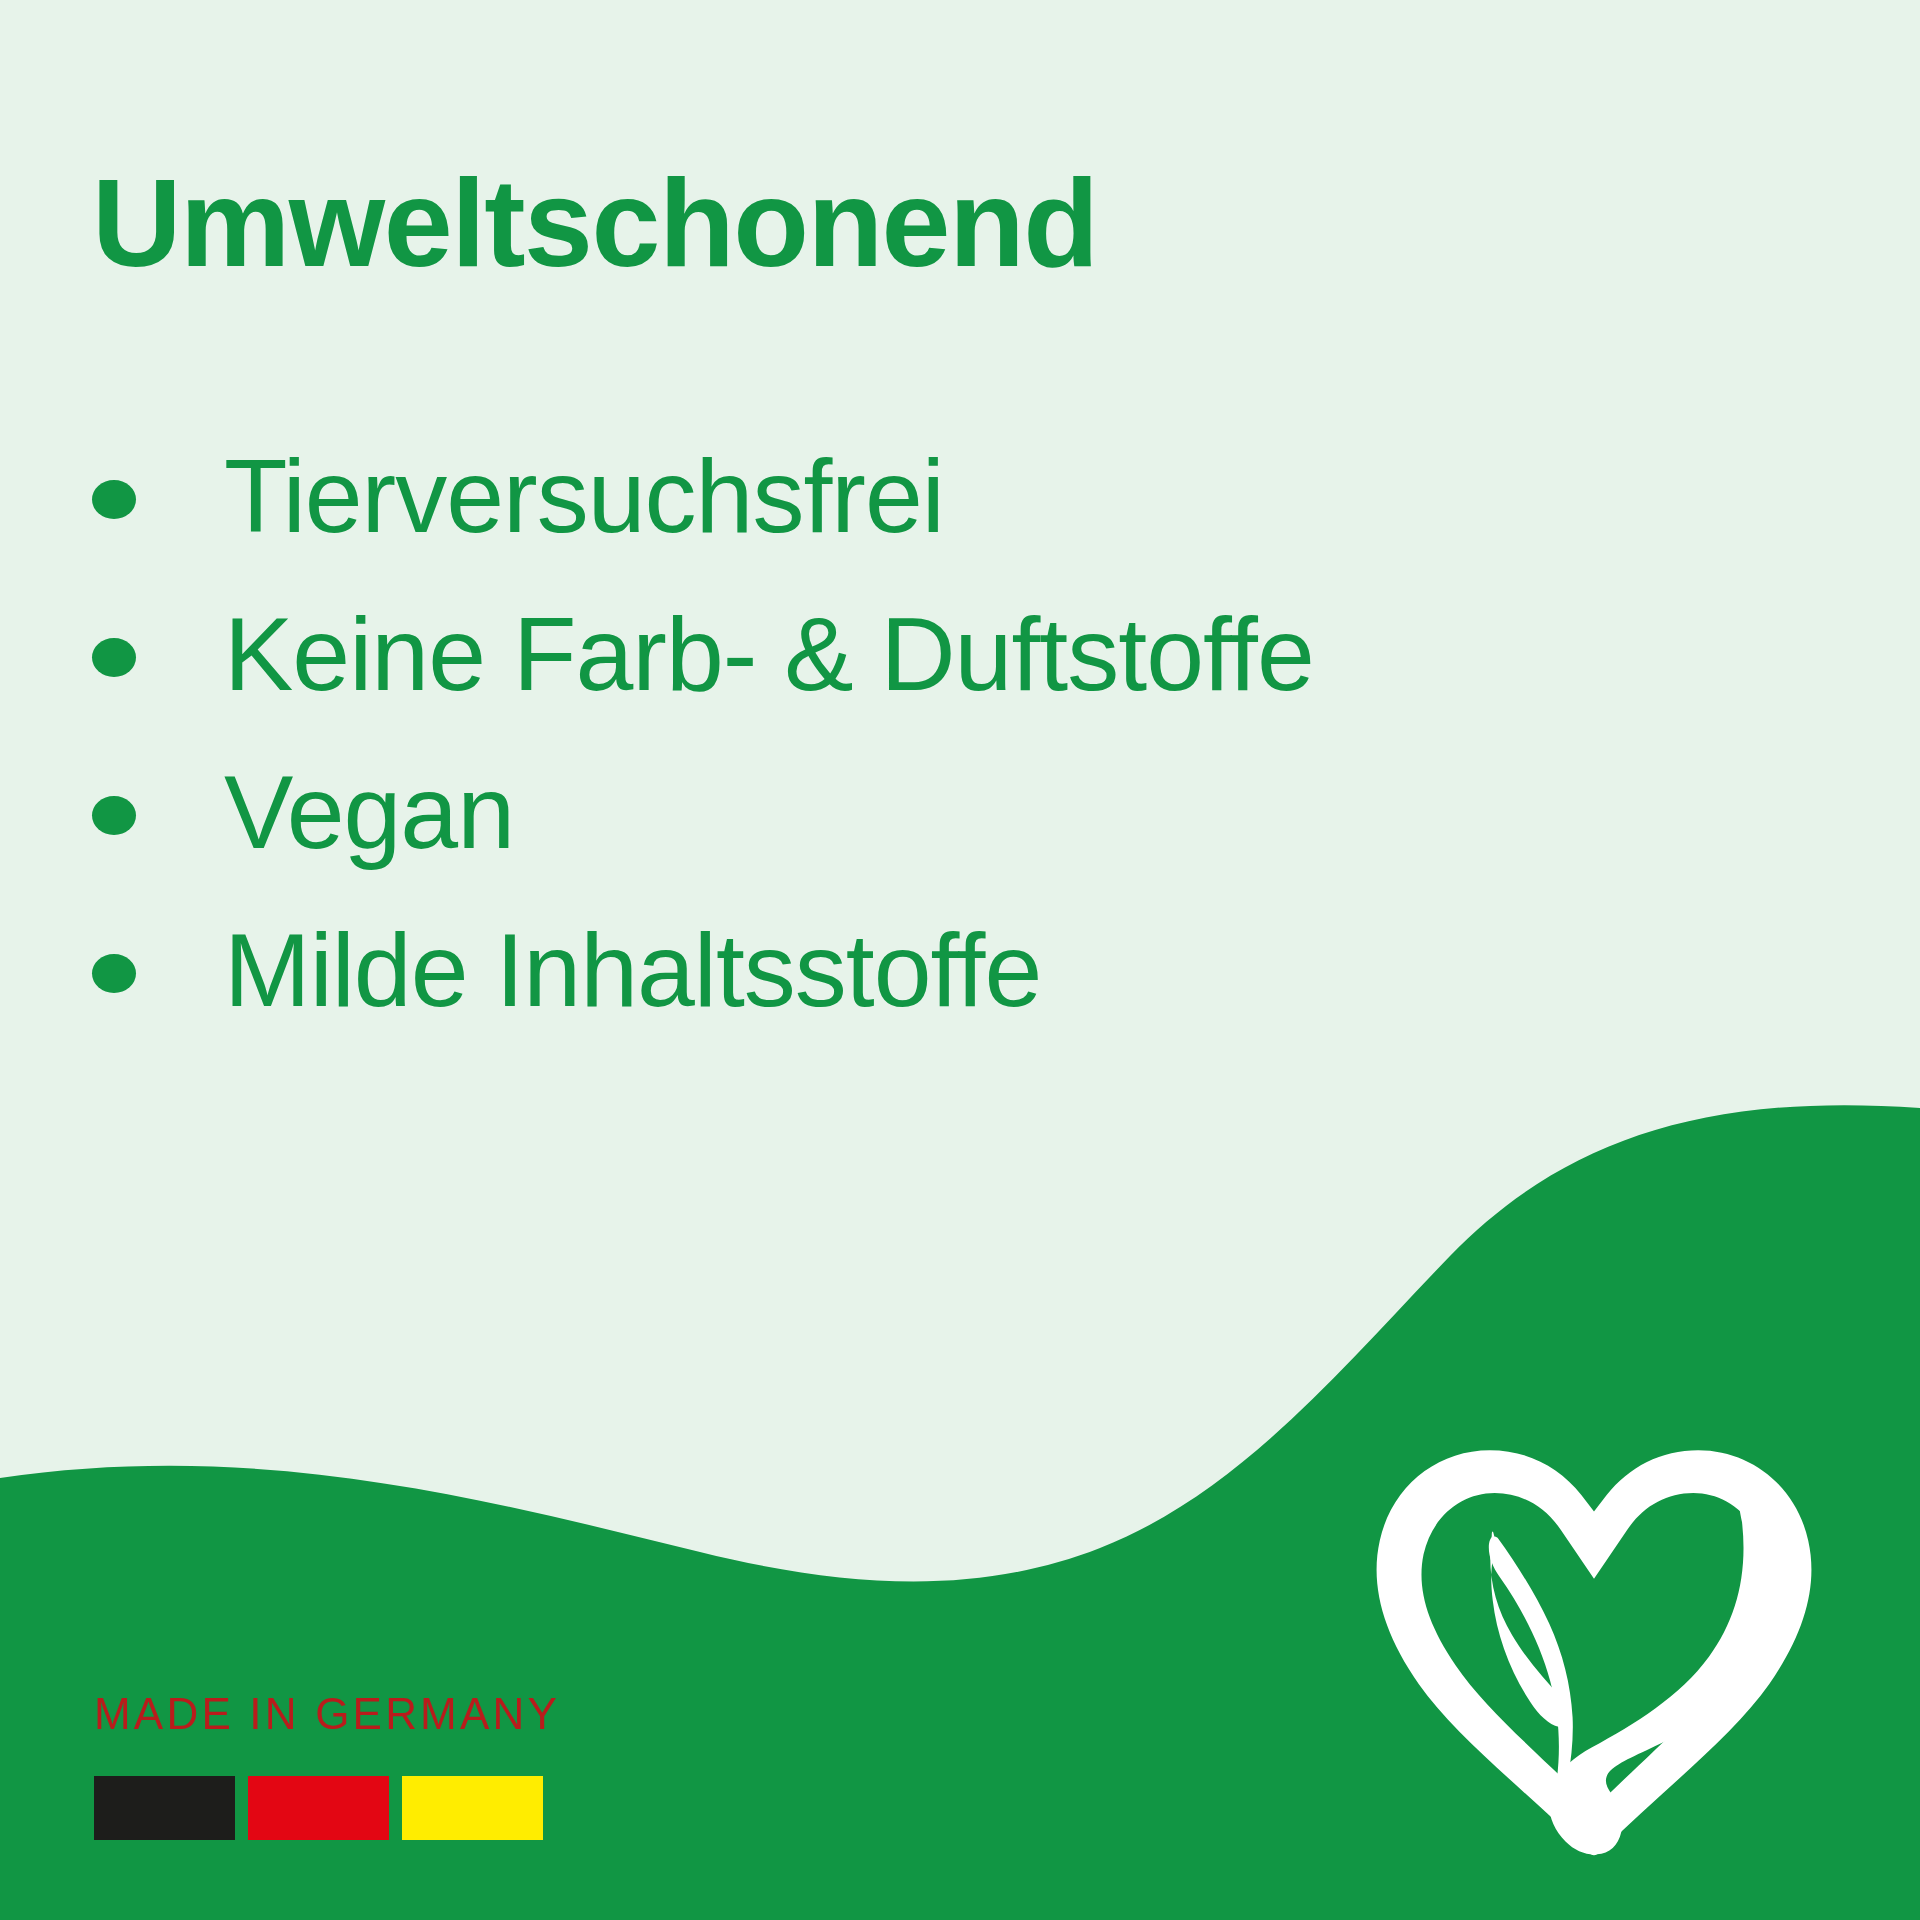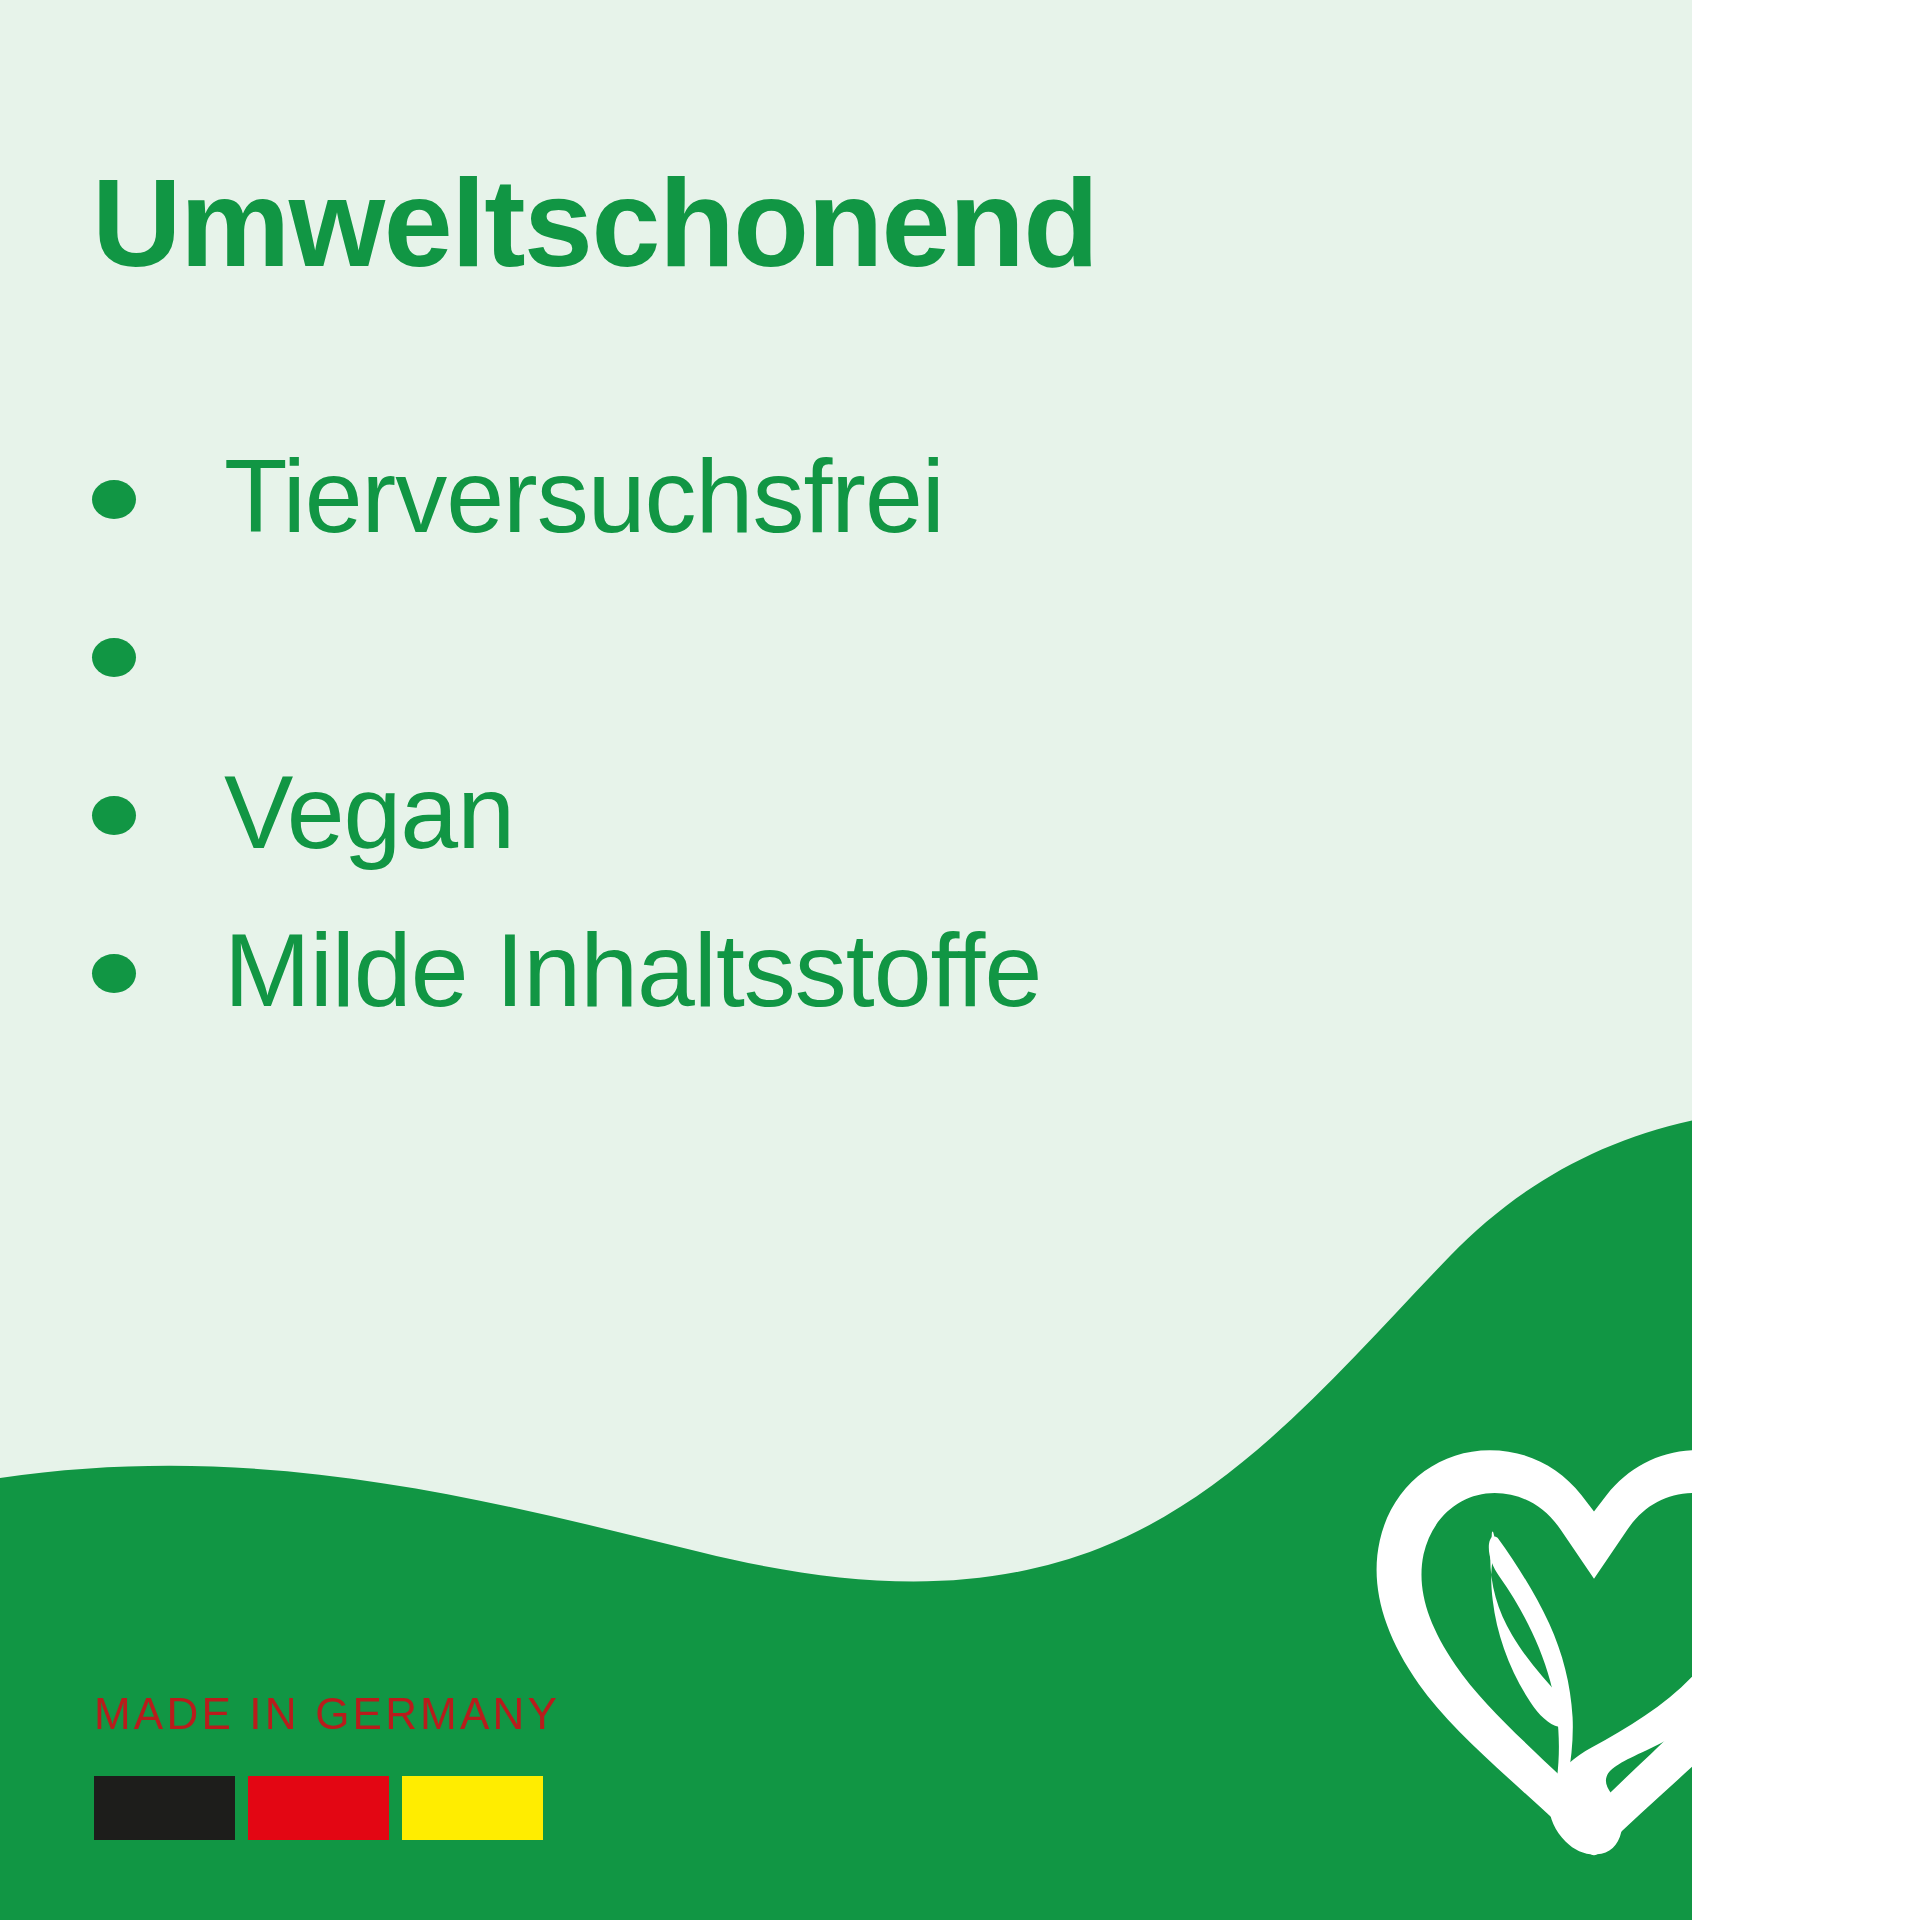--- a/index.html
+++ b/index.html
@@ -2,21 +2,21 @@
 <html><head>
 <meta charset="utf-8">
 <style>
   html, body {
     margin: 0;
     padding: 0;
     background: #ffffff;
   }
   #canvas {
     position: relative;
-    width: 1692px;
+    width: 1920px;
     height: 1920px;
     overflow: hidden;
     background: #e7f3ea;
     font-family: "Liberation Sans", sans-serif;
   }
 
   
   #wave-layer {
     position: absolute;
     left: 0;
@@ -132,20 +132,21 @@
 
   <h1 id="page-title">Umweltschonend</h1>
 
   <ul id="feature-list">
     <li class="feature-item">
       <span class="feature-bullet"></span>
       <span class="feature-label">Tierversuchsfrei</span>
     </li>
     <li class="feature-item">
       <span class="feature-bullet"></span>
+      <span class="feature-label">Keine Farb- &amp; Duftstoffe</span>
     </li>
     <li class="feature-item">
       <span class="feature-bullet"></span>
       <span class="feature-label">Vegan</span>
     </li>
     <li class="feature-item">
       <span class="feature-bullet"></span>
       <span class="feature-label">Milde Inhaltsstoffe</span>
     </li>
   </ul>

